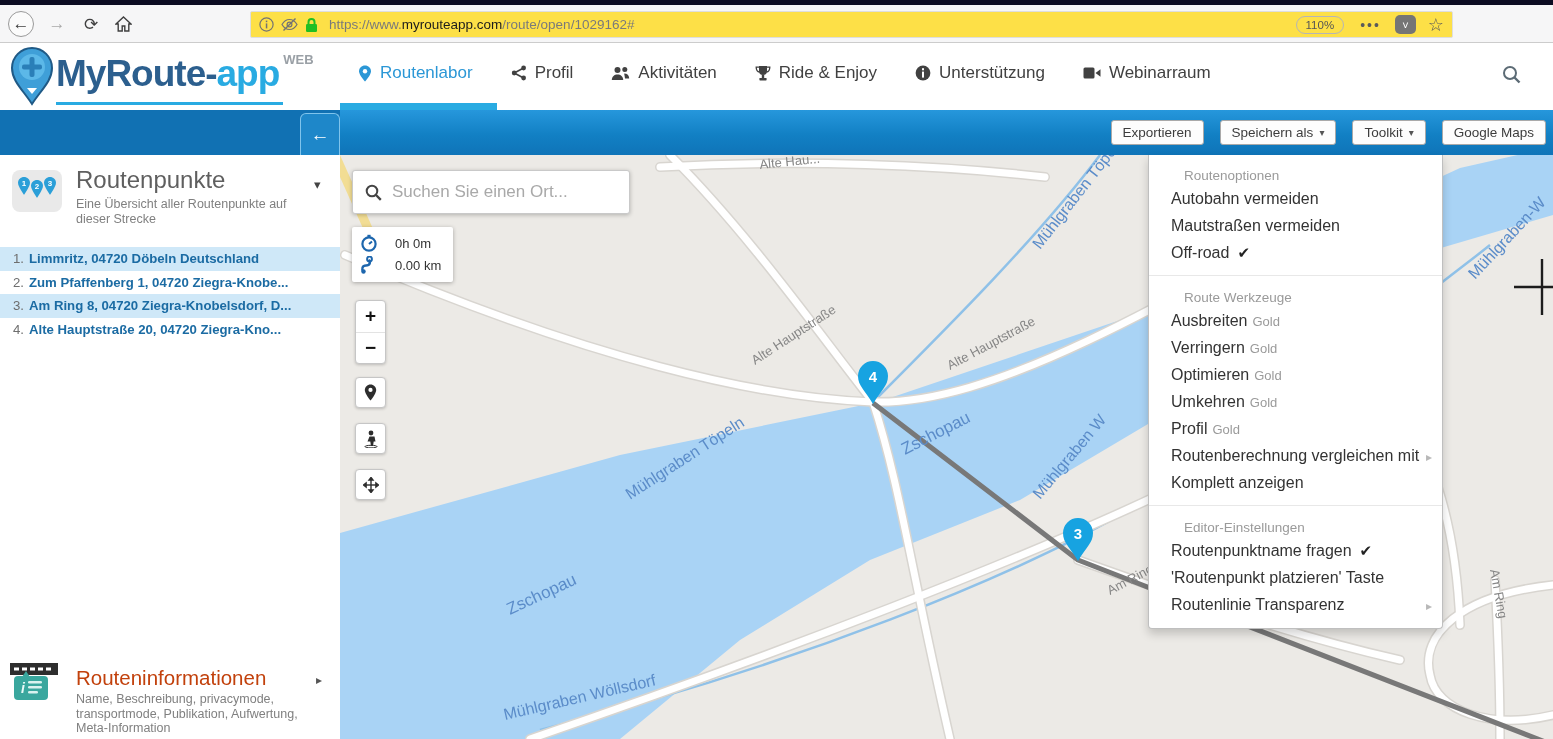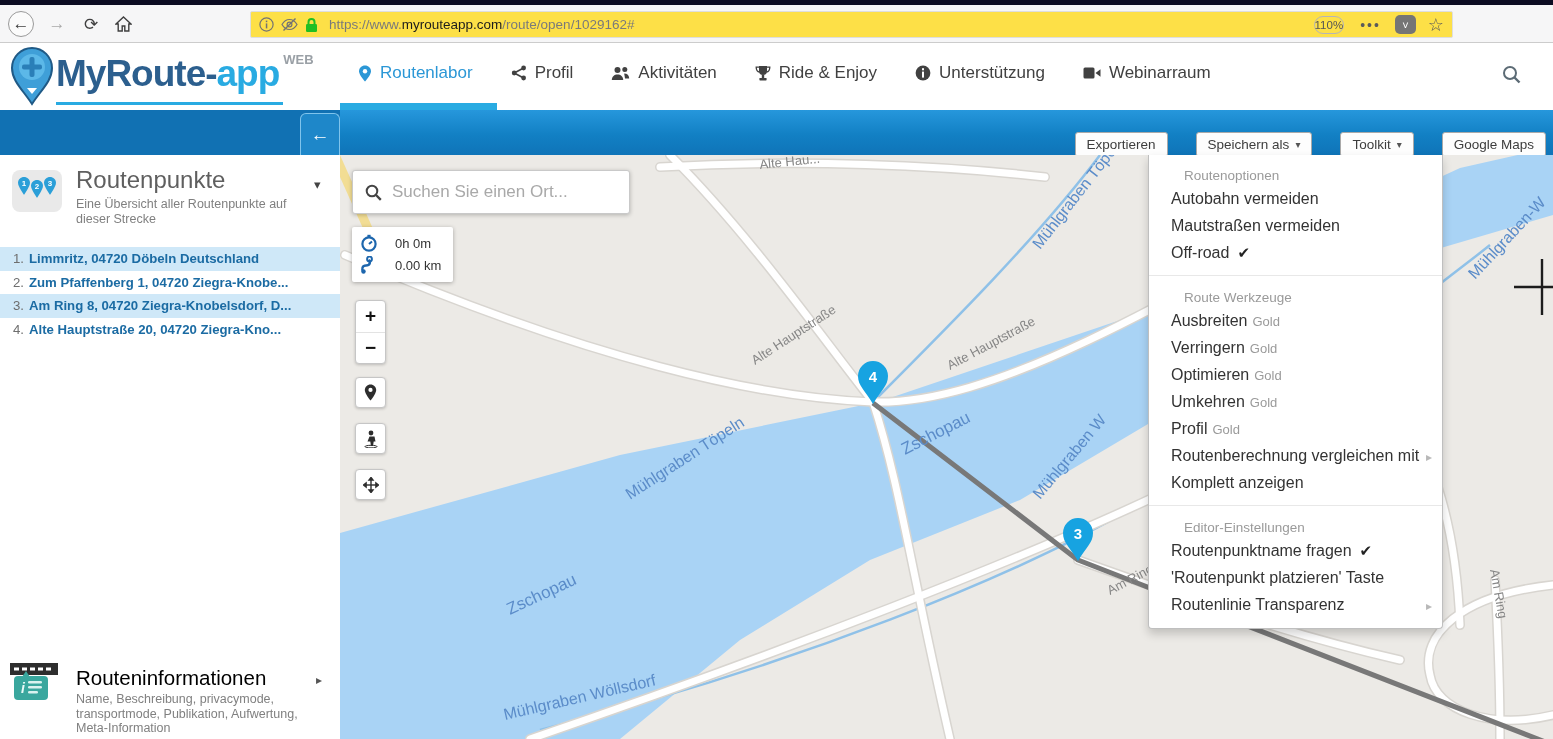--- a/index.html
+++ b/index.html
@@ -11,21 +11,21 @@
   .topstrip { position:absolute; left:0; top:0; width:1553px; height:5px; background:#0c0c22; }
   .chrome { position:absolute; left:0; top:5px; width:1553px; height:38px; background:#f6f6f7; border-bottom:1px solid #cccccc; }
   .nav-btn { position:absolute; top:6px; width:26px; height:26px; display:flex; align-items:center; justify-content:center;
              font-size:17px; color:#3f3f3f; }
   .backcirc { border:1px solid #9a9a9a; border-radius:50%; background:#fbfbfb; }
   .urlbar { position:absolute; left:250px; top:6px; width:1203px; height:27px; background:#fde047; border:1px solid #dedede;
             border-radius:2px; display:flex; align-items:center; padding:0 8px; }
   .urlbar .uicon { margin-right:7px; display:flex; align-items:center; }
   .urltext { font-size:13.5px; color:#7a7a7a; margin-left:4px; flex:1; white-space:nowrap; overflow:hidden; }
   .urltext b { color:#1c1c1c; font-weight:normal; }
-  .zoompill { border:1px solid #b5b5b7; border-radius:10px; font-size:11.5px; color:#555; padding:2px 0; margin-right:16px; }
+  .zoompill { border:1px solid #b5b5b7; border-radius:10px; font-size:11.5px; color:#555; padding:2px 9px; margin-right:16px; }
   .dots { color:#5a5a5a; font-size:14px; letter-spacing:2px; margin-right:14px; }
   .pocket { width:21px; height:19px; background:#757575; border-radius:5px; color:#fff; font-size:11px; display:flex;
             align-items:center; justify-content:center; margin-right:12px; }
   .star { color:#5a5a5a; font-size:18px; }
 
   
   .appheader { position:absolute; left:0; top:43px; width:1553px; height:67px; background:#fff; }
   .logo { position:absolute; left:8px; top:3px; display:flex; align-items:flex-start; cursor:pointer; }
   .logotext { font-size:37px; font-weight:bold; letter-spacing:-1px; color:#2c5f8e; line-height:56px;
               border-bottom:3px solid #29abe2; padding-right:4px;}
@@ -43,40 +43,40 @@
              background:linear-gradient(180deg,#2697dc 0%,#1280c4 55%,#0f74b8 100%); }
   .bluebar-left { position:absolute; left:0; top:110px; width:340px; height:45px; background:#1171b3; }
   .backtab { position:absolute; left:300px; top:113px; width:40px; height:42px; background:#1e87c9;
              border:1px solid #7fc4ec; border-bottom:none; border-radius:6px 6px 0 0; color:#fff;
              display:flex; align-items:center; justify-content:center; font-size:19px; cursor:pointer; }
   .crumbs { position:absolute; left:358px; top:121px; display:flex; align-items:center; gap:9px;
             color:#f2faff; font-size:16.5px; }
   .crumbs .sep { color:#cfe9fa; }
   .editchip { width:21px; height:21px; background:#fff; border-radius:3px; color:#1779bb; font-size:13px;
               display:flex; align-items:center; justify-content:center; cursor:pointer; }
-  .barbtns { position:absolute; right:7px; top:132px; display:flex; gap:28px; }
+  .barbtns { position:absolute; right:7px; top:120px; display:flex; gap:16px; }
   .bbtn { background:#fdfdfd; border:1px solid #a9a9a9; border-radius:3px; font-size:13.5px; color:#3d3d3d;
           padding:4px 11px; display:flex; align-items:center; gap:6px; cursor:pointer; white-space:nowrap; }
   .bbtn .caret { font-size:10px; color:#555; }
 
   
   .sidebar { position:absolute; left:0; top:155px; width:340px; height:584px; background:#fff; }
   .sec-icon { position:absolute; left:12px; top:15px; width:50px; height:42px; background:#e9e9e9; border-radius:8px;
               display:flex; align-items:center; justify-content:center; }
   .sec-title { position:absolute; left:76px; top:11px; font-size:24px; color:#5f5f5f; }
   .sec-sub { position:absolute; left:76px; top:42px; width:235px; font-size:12.5px; color:#808080; line-height:15px; }
   .sec-caret { position:absolute; left:314px; top:22px; color:#444; font-size:13px; cursor:pointer; }
   .rplist { position:absolute; left:0; top:92px; width:340px; }
   .rprow { height:23.5px; display:flex; align-items:center; padding-left:13px; font-size:13.2px;
            white-space:nowrap; overflow:hidden; cursor:pointer; }
   .rprow.hl { background:#cfe8f8; }
   .rpnum { color:#6e6e6e; margin-right:5px; }
   .rplabel { color:#1b6ba3; font-weight:bold; }
   .info-icon { position:absolute; left:8px; top:506px; width:52px; height:46px; }
-  .info-title { position:absolute; left:76px; top:511px; font-size:20.5px; color:#000000; }
+  .info-title { position:absolute; left:76px; top:511px; font-size:20.5px; color:#c2410c; }
   .info-caret { position:absolute; left:316px; top:518px; color:#555; font-size:12px; cursor:pointer; }
   .info-sub { position:absolute; left:76px; top:537px; width:252px; font-size:12.5px; color:#808080; line-height:14.5px; }
 
   
   .map { position:absolute; left:340px; top:155px; width:1213px; height:584px; background:#eceae6; overflow:hidden; }
   .map svg.base { position:absolute; left:0; top:0; }
   .searchbox { position:absolute; left:12px; top:15px; width:278px; height:44px; background:#fff; border:1px solid #c9c9c9;
                border-radius:3px; box-shadow:0 1px 4px rgba(0,0,0,.25); display:flex; align-items:center; padding:0 12px; }
   .searchbox input { border:none; outline:none; flex:1; font-size:17px; color:#444; margin-left:10px;
                      font-family:"Liberation Sans", sans-serif; }

